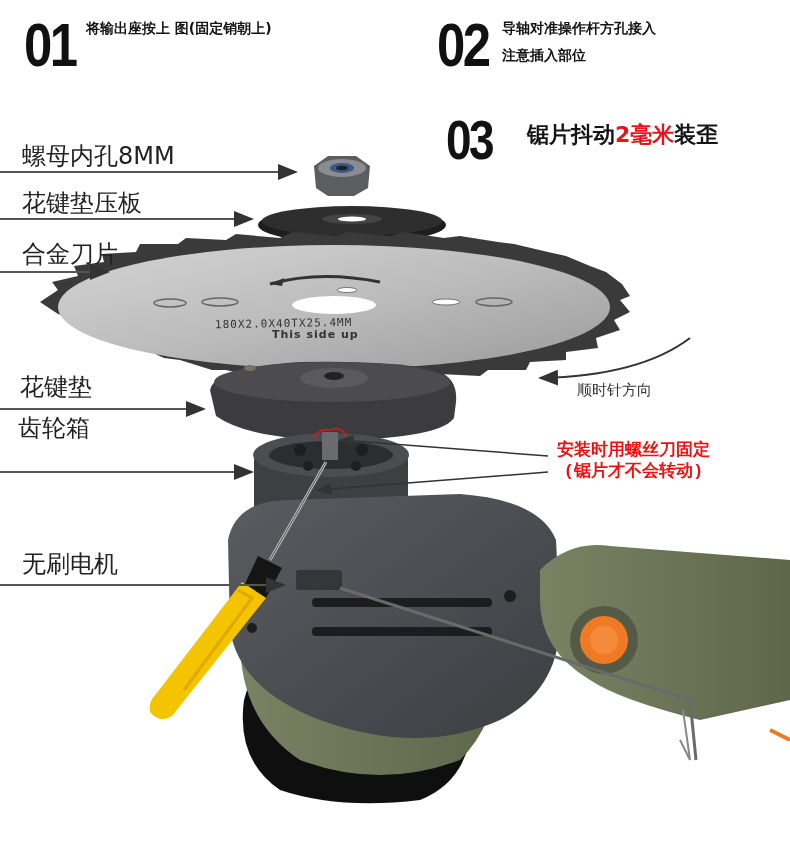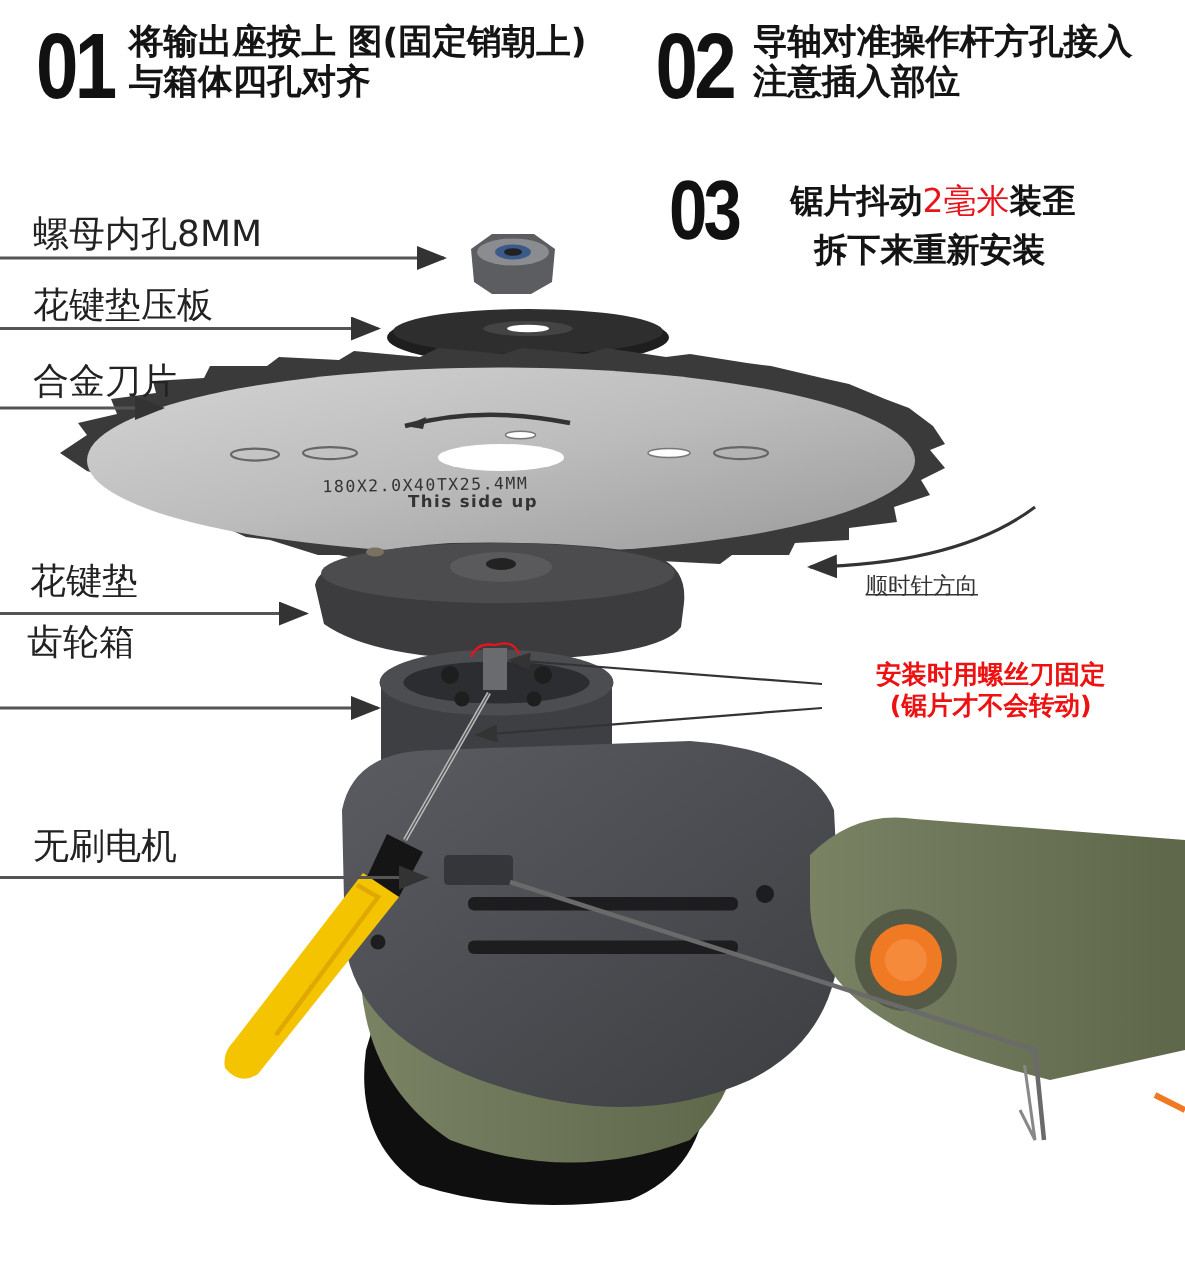--- a/index.html
+++ b/index.html
@@ -1,44 +1,42 @@
 <!DOCTYPE html>
 <html><head>
 <meta charset="utf-8">
 <style>
   html,body{margin:0;padding:0;background:#fff;}
   body{width:790px;height:851px;position:relative;overflow:hidden;font-family:"DejaVu Sans",sans-serif;}
   .abs{position:absolute;}
   .stepnum{font-family:"Liberation Sans",sans-serif;font-weight:900;color:#111;font-size:62px;line-height:1;letter-spacing:-3px;transform:scaleX(0.82);transform-origin:left top;}
-  .steptext{font-family:"DejaVu Sans",sans-serif;font-weight:bold;color:#141414;font-size:23px;line-height:27px;white-space:nowrap;}
-  .red{color:#e8141c;font-weight:normal;}
+  .steptext{font-family:"DejaVu Sans",sans-serif;font-weight:bold;color:#141414;font-size:14px;line-height:27px;white-space:nowrap;}
+  .red{color:#e8141c;font-weight:bold;}
   .label{font-family:"DejaVu Sans",sans-serif;color:#222;font-size:24px;white-space:nowrap;}
   .note{font-family:"DejaVu Sans",sans-serif;font-weight:bold;color:#ee1111;font-size:17px;line-height:21px;text-align:center;white-space:nowrap;}
   .dir{font-family:"DejaVu Sans",sans-serif;color:#333;font-size:15px;}
   svg{position:absolute;left:0;top:0;}
 </style>
 </head>
 <body>
 
 <div class="abs stepnum" style="left:24px;top:14px;">01</div>
 <div class="abs steptext" style="left:86px;top:15px;">
   <div>将输出座按上 图(固定销朝上)</div>
-  <div>与箱体四孔对齐</div>
 </div>
 
 <div class="abs stepnum" style="left:437px;top:14px;">02</div>
 <div class="abs steptext" style="left:502px;top:15px;">
   <div>导轴对准操作杆方孔接入</div>
   <div>注意插入部位</div>
 </div>
 
 <div class="abs stepnum" style="left:446px;top:112px;font-size:56px;">03</div>
 <div class="abs steptext" style="left:527px;top:118px;font-size:22px;line-height:33px;">
   <div><span>锯片抖动</span><span class="red">2毫米</span><span>装歪</span></div>
-  <div style="padding-left:16px;">拆下来重新安装</div>
 </div>
 
 <svg width="790" height="851" viewBox="0 0 790 851">
   <defs>
     <linearGradient id="bladeG" x1="0" y1="0" x2="1" y2="1">
       <stop offset="0" stop-color="#d4d4d4"></stop>
         <stop offset="0.5" stop-color="#bcbcbc"></stop>
         <stop offset="1" stop-color="#9a9a9a"></stop>
     </linearGradient>
     <linearGradient id="bodyG" x1="0" y1="0" x2="1" y2="1">
@@ -153,18 +151,18 @@
 <div class="abs label" style="left:22px;top:140px;">螺母内孔8MM</div>
 <div class="abs label" style="left:22px;top:187px;">花键垫压板</div>
 <div class="abs label" style="left:22px;top:238px;">合金刀片</div>
 <div class="abs label" style="left:20px;top:371px;">花键垫</div>
 <div class="abs label" style="left:18px;top:412px;">齿轮箱</div>
 <div class="abs label" style="left:22px;top:548px;">无刷电机</div>
 
 <div class="abs" style="left:215px;top:317px;font-family:'DejaVu Sans Mono',monospace;font-size:11px;color:#333;letter-spacing:1px;transform:rotate(-1deg);">180X2.0X40TX25.4MM</div>
 <div class="abs" style="left:272px;top:328px;font-family:'DejaVu Sans',sans-serif;font-size:11px;font-weight:bold;color:#333;letter-spacing:1px;text-align:center;">This side up</div>
 
-<div class="abs dir" style="left:577px;top:381px;text-decoration:underline;">顺时针方向</div>
+<div class="abs dir" style="left:577px;top:381px;">顺时针方向</div>
 
-<div class="abs note" style="left:584px;top:440px;">
+<div class="abs note" style="left:557px;top:440px;font-family:Liberation Mono, monospace;">
   <div>安装时用螺丝刀固定</div>
   <div>(锯片才不会转动)</div>
 </div>
 
 </body></html>

